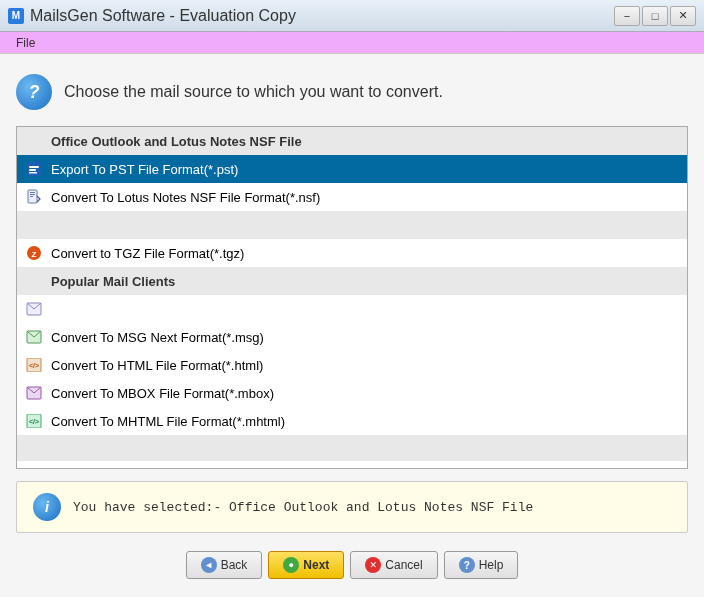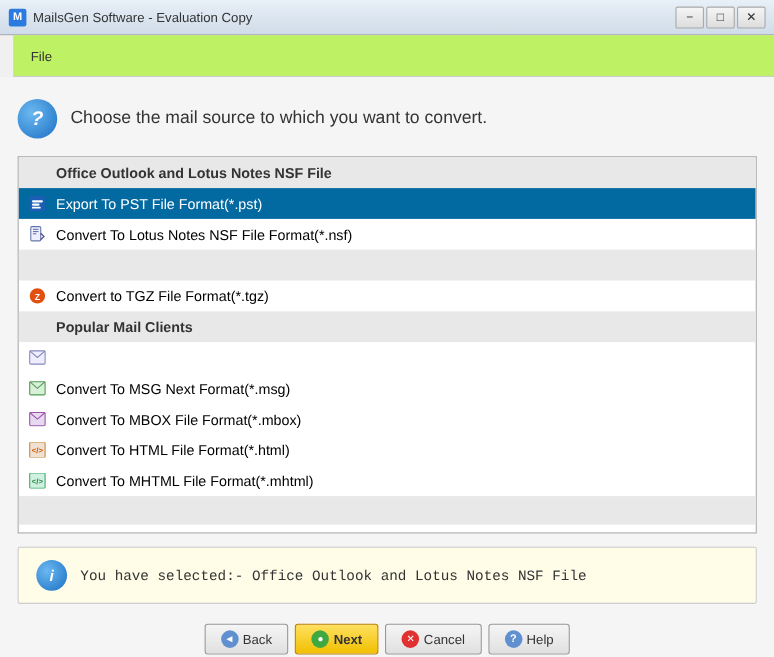--- a/index.html
+++ b/index.html
@@ -34,21 +34,21 @@
       background: #2a7ae0;
       border-radius: 2px;
       display: flex;
       align-items: center;
       justify-content: center;
       color: white;
       font-size: 10px;
       font-weight: bold;
     }
     .title-text {
-      font-size: 12px;
+      font-size: 16px;
       color: #333;
     }
     .title-controls {
       display: flex;
       gap: 2px;
     }
     .title-btn {
       width: 26px;
       height: 20px;
       background: linear-gradient(to bottom, #f5f5f5, #ddd);
@@ -57,27 +57,26 @@
       display: flex;
       align-items: center;
       justify-content: center;
       cursor: pointer;
       font-size: 11px;
       color: #333;
     }
 
     
     .menu-bar {
-      background: #bef264;
-      height: 38px;
+      background: #f0abfc;
+      height: 22px;
       display: flex;
       align-items: center;
       padding: 0 8px;
       border-bottom: 1px solid #ccc;
-      margin-left: 12px;
     }
     .menu-item {
       padding: 2px 8px;
       font-size: 12px;
       cursor: pointer;
       color: #333;
     }
 
     
     .content {
@@ -377,35 +376,35 @@
             <rect x="1" y="1" width="14" height="12" rx="1" fill="#d8f0d8" stroke="#559955" stroke-width="1"></rect>
             <polyline points="1,1 8,7 15,1" fill="none" stroke="#559955" stroke-width="1"></polyline>
           </svg>
         </div>
         <span>Convert To MSG Next Format(*.msg)</span>
       </div>
 
       <div class="list-item">
         <div class="item-icon">
           <svg width="16" height="14" viewBox="0 0 16 14">
+            <rect x="1" y="0" width="14" height="14" rx="1" fill="#f0e0d0" stroke="#cc8844" stroke-width="1"></rect>
+            <text x="8" y="10" text-anchor="middle" font-size="7" fill="#cc5500" font-weight="bold">&lt;/&gt;</text>
+          </svg>
+        </div>
+        <span>Convert To HTML File Format(*.html)</span>
+      </div>
+
+      <div class="list-item">
+        <div class="item-icon">
+          <svg width="16" height="14" viewBox="0 0 16 14">
             <rect x="1" y="1" width="14" height="12" rx="1" fill="#e8d8f0" stroke="#9955aa" stroke-width="1"></rect>
             <polyline points="1,1 8,7 15,1" fill="none" stroke="#9955aa" stroke-width="1"></polyline>
           </svg>
         </div>
         <span>Convert To MBOX File Format(*.mbox)</span>
-      </div>
-
-      <div class="list-item">
-        <div class="item-icon">
-          <svg width="16" height="14" viewBox="0 0 16 14">
-            <rect x="1" y="0" width="14" height="14" rx="1" fill="#f0e0d0" stroke="#cc8844" stroke-width="1"></rect>
-            <text x="8" y="10" text-anchor="middle" font-size="7" fill="#cc5500" font-weight="bold">&lt;/&gt;</text>
-          </svg>
-        </div>
-        <span>Convert To HTML File Format(*.html)</span>
       </div>
 
       <div class="list-item">
         <div class="item-icon">
           <svg width="16" height="14" viewBox="0 0 16 14">
             <rect x="1" y="0" width="14" height="14" rx="1" fill="#d0f0e0" stroke="#44aa66" stroke-width="1"></rect>
             <text x="8" y="10" text-anchor="middle" font-size="7" fill="#228844" font-weight="bold">&lt;/&gt;</text>
           </svg>
         </div>
         <span>Convert To MHTML File Format(*.mhtml)</span>

